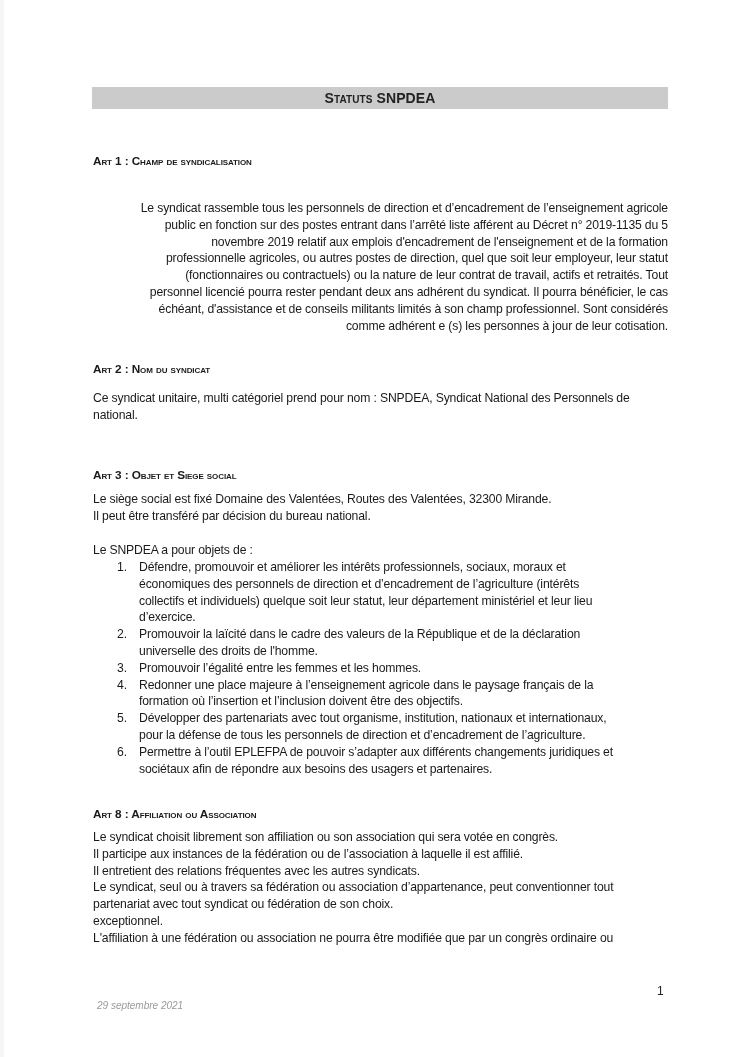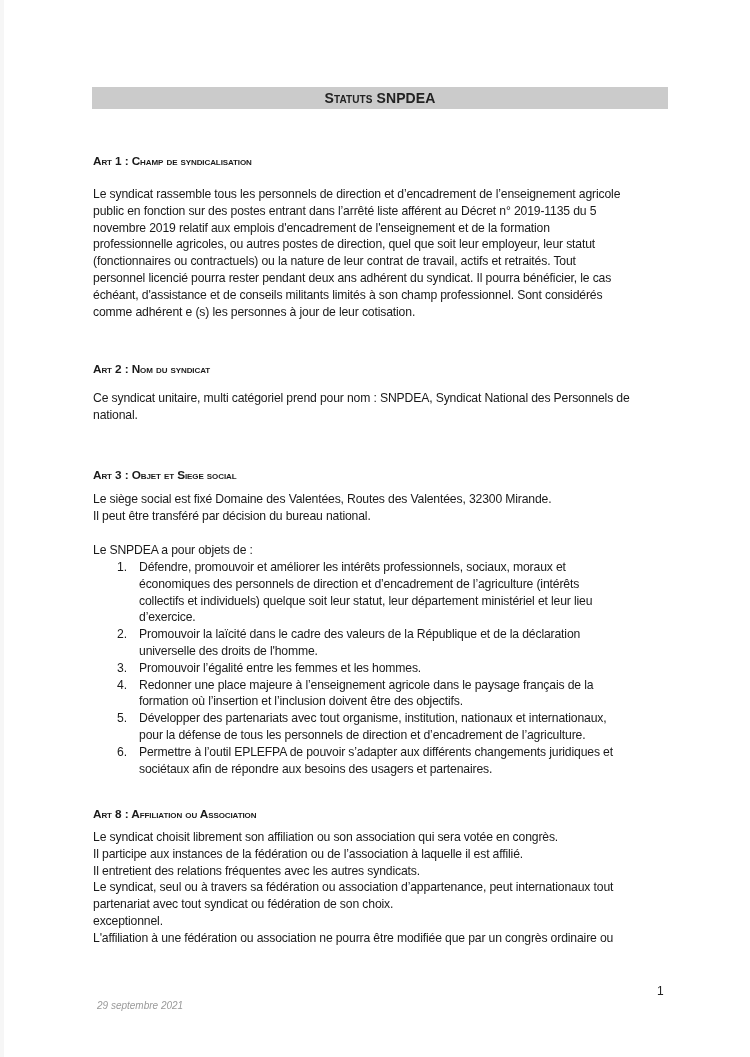--- a/index.html
+++ b/index.html
@@ -107,21 +107,21 @@
 </head>
 <body>
 
 <div class="page">
 
   <div class="title-bar">Statuts SNPDEA</div>
 
   <div class="content">
 
     <div class="heading" style="top:153px;">Art 1 : Champ de syndicalisation</div>
-    <div class="para" style="top:186px;">
+    <div class="para" style="top:200px;text-align:right;">
       <span class="line">Le syndicat rassemble tous les personnels de direction et d’encadrement de l’enseignement agricole</span>
       <span class="line">public en fonction sur des postes entrant dans l’arrêté liste afférent au Décret n° 2019-1135 du 5</span>
       <span class="line">novembre 2019 relatif aux emplois d'encadrement de l'enseignement et de la formation</span>
       <span class="line">professionnelle agricoles, ou autres postes de direction, quel que soit leur employeur, leur statut</span>
       <span class="line">(fonctionnaires ou contractuels) ou la nature de leur contrat de travail, actifs et retraités. Tout</span>
       <span class="line">personnel licencié pourra rester pendant deux ans adhérent du syndicat. Il pourra bénéficier, le cas</span>
       <span class="line">échéant, d'assistance et de conseils militants limités à son champ professionnel. Sont considérés</span>
       <span class="line">comme adhérent e (s) les personnes à jour de leur cotisation.</span>
     </div>
 
@@ -171,21 +171,21 @@
         <span class="line">Permettre à l’outil EPLEFPA de pouvoir s’adapter aux différents changements juridiques et</span>
         <span class="line">sociétaux afin de répondre aux besoins des usagers et partenaires.</span>
       </li>
     </ol>
 
     <div class="heading" style="top:806px;">Art 8 : Affiliation ou Association</div>
     <div class="para" style="top:829px;">
       <span class="line">Le syndicat choisit librement son affiliation ou son association qui sera votée en congrès.</span>
       <span class="line">Il participe aux instances de la fédération ou de l’association à laquelle il est affilié.</span>
       <span class="line">Il entretient des relations fréquentes avec les autres syndicats.</span>
-      <span class="line">Le syndicat, seul ou à travers sa fédération ou association d’appartenance, peut internationaux tout</span>
+      <span class="line">Le syndicat, seul ou à travers sa fédération ou association d’appartenance, peut conventionner tout</span>
       <span class="line">partenariat avec tout syndicat ou fédération de son choix.</span>
       <span class="line">exceptionnel.</span>
       <span class="line">L'affiliation à une fédération ou association ne pourra être modifiée que par un congrès ordinaire ou</span>
     </div>
 
   </div>
 
   <div class="page-number">1</div>
   <div class="footer-date">29 septembre 2021</div>
 

